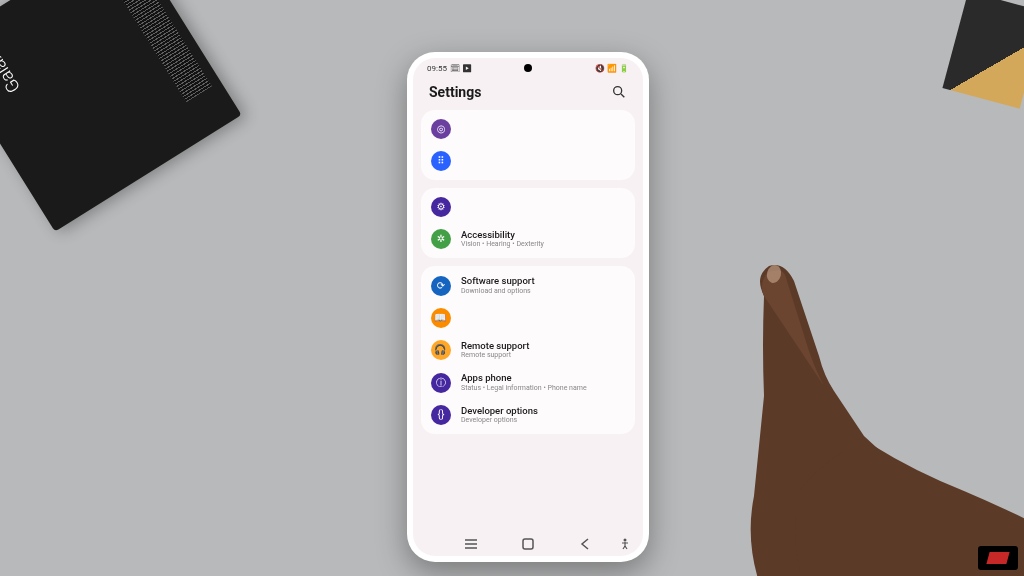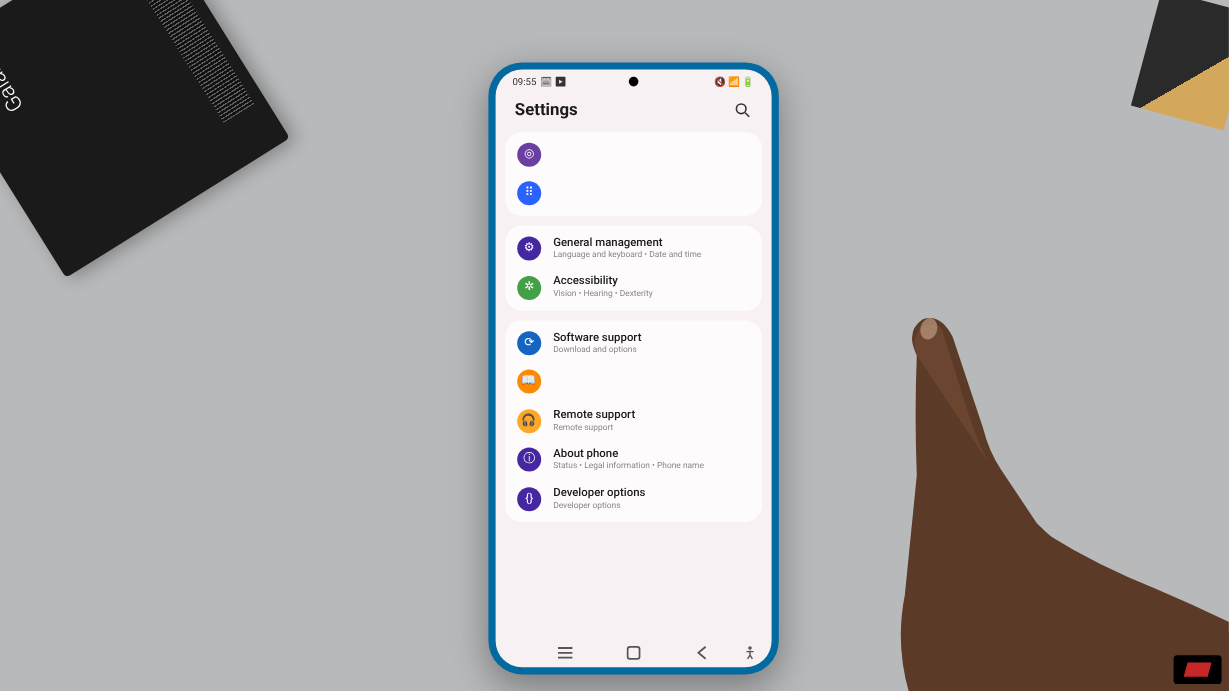--- a/index.html
+++ b/index.html
@@ -45,21 +45,21 @@
     opacity: 0.3;
   }
   
   
   .phone {
     position: absolute;
     left: 407px;
     top: 52px;
     width: 242px;
     height: 510px;
-    background: #0369a1;
+    background: #ffffff;
     border-radius: 28px;
     padding: 6px;
     box-shadow: 0 10px 30px rgba(0,0,0,0.35);
   }
   .phone-screen {
     width: 100%;
     height: 100%;
     background: #f7f1f3;
     border-radius: 22px;
     overflow: hidden;
@@ -271,24 +271,20 @@
             <div class="item-icon ic-blue">
               <span class="icon-glyph">⠿</span>
             </div>
           </div>
         </div>
         <div class="settings-group">
           <div class="settings-item">
             <div class="item-icon ic-indigo">
               <span class="icon-glyph">⚙</span>
             </div>
-            <div class="item-text">
-              <div class="item-title">General management</div>
-              <div class="item-subtitle">Language and keyboard • Date and time</div>
-            </div>
           </div>
           <div class="settings-item">
             <div class="item-icon ic-green">
               <span class="icon-glyph">✲</span>
             </div>
             <div class="item-text">
               <div class="item-title">Accessibility</div>
               <div class="item-subtitle">Vision • Hearing • Dexterity</div>
             </div>
           </div>
@@ -315,21 +311,21 @@
             <div class="item-text">
               <div class="item-title">Remote support</div>
               <div class="item-subtitle">Remote support</div>
             </div>
           </div>
           <div class="settings-item">
             <div class="item-icon ic-deep">
               <span class="icon-glyph">ⓘ</span>
             </div>
             <div class="item-text">
-              <div class="item-title">About phone</div>
+              <div class="item-title">Apps phone</div>
               <div class="item-subtitle">Status • Legal information • Phone name</div>
             </div>
           </div>
           <div class="settings-item">
             <div class="item-icon ic-deep">
               <span class="icon-glyph">{}</span>
             </div>
             <div class="item-text">
               <div class="item-title">Developer options</div>
               <div class="item-subtitle">Developer options</div>

